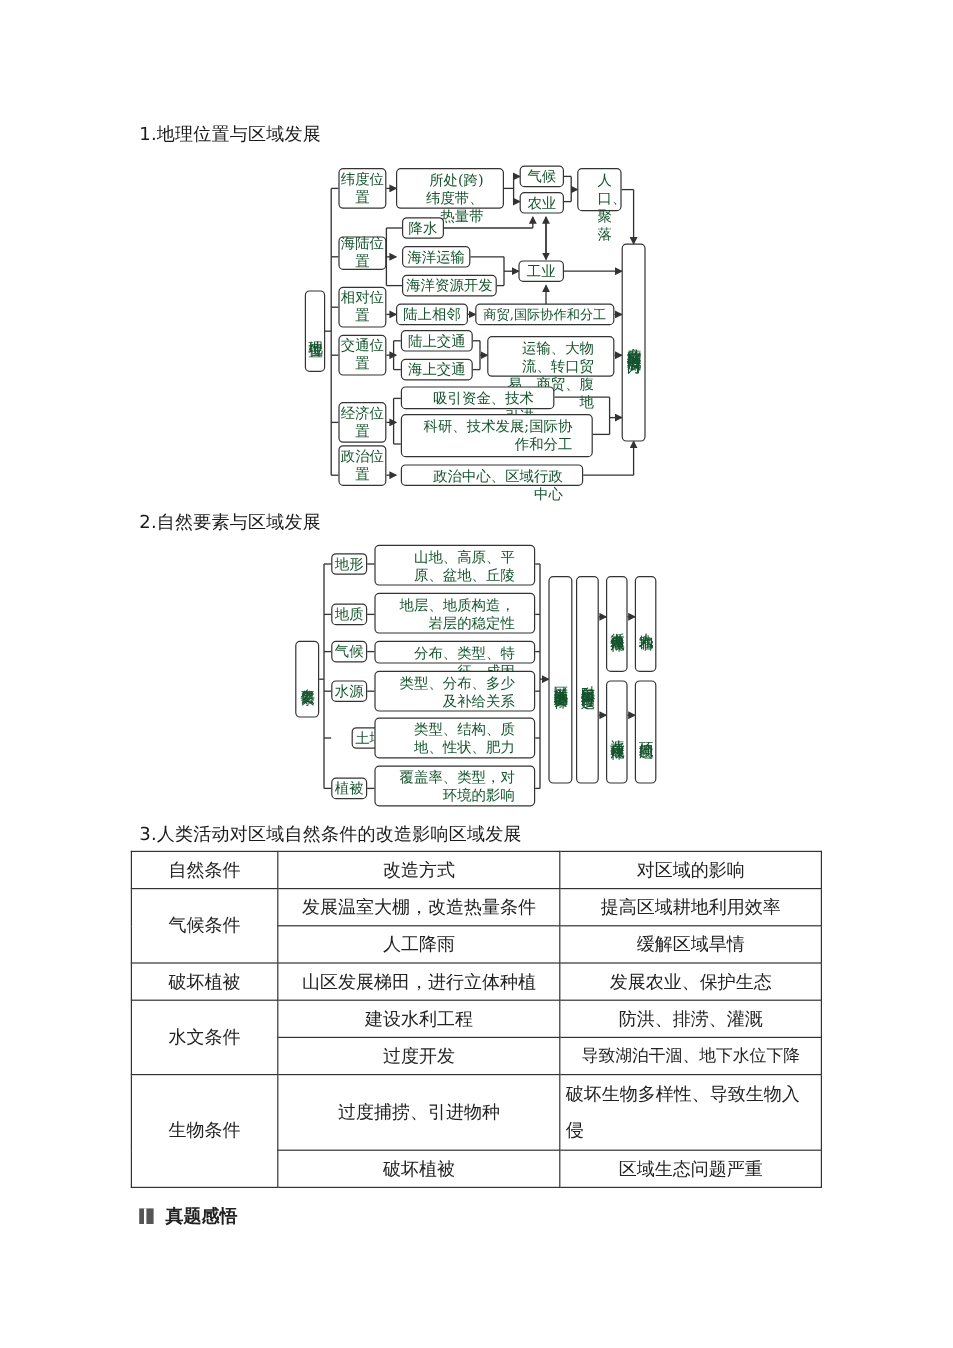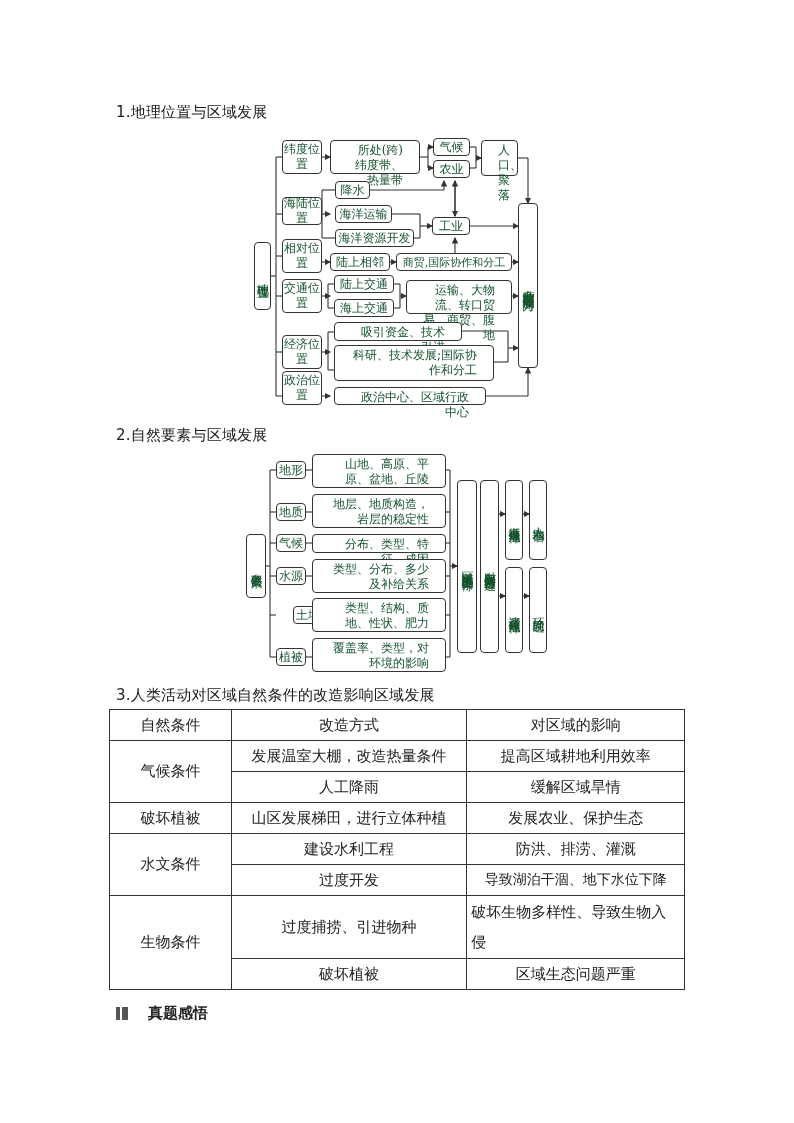--- a/index.html
+++ b/index.html
@@ -11,21 +11,21 @@
          box-sizing: border-box; color: #14532d; }
   .box.c { display: flex; align-items: center; justify-content: center; text-align: center; }
   .box.l { padding: 2px 16px; text-align: right; }
   .box.v { writing-mode: vertical-rl; text-orientation: upright; display: flex; align-items: center;
            justify-content: center; letter-spacing: 1px; }
   svg.lines { position: absolute; left: 0; top: 0; }
   table.t { position: absolute; left: 109px; top: 709px; width: 576px; border-collapse: collapse;
             font-size: 15px; color: #222; }
   table.t td { border: 1px solid #333; text-align: center; height: 30px; padding: 0 4px; }
   table.t td.left { text-align: left; line-height: 30px; }
-  .sec { position: absolute; left: 116px; top: 1004px; display: flex; align-items: center; gap: 20px;
+  .sec { position: absolute; left: 116px; top: 1004px; display: flex; align-items: center; gap: 10px;
          font-size: 15px; font-weight: bold; color: #222; }
   .sec-icon { width: 12px; height: 13px; background: #555; position: relative; }
   .sec-icon::after { content: ""; position: absolute; left: 4px; top: 0; width: 2px; height: 13px; background: #fff; }
 </style>
 </head>
 <body>
 
 <div class="heading" style="left:116px;top:103px;">1.地理位置与区域发展</div>
 
 <svg class="lines" width="794" height="1123">

